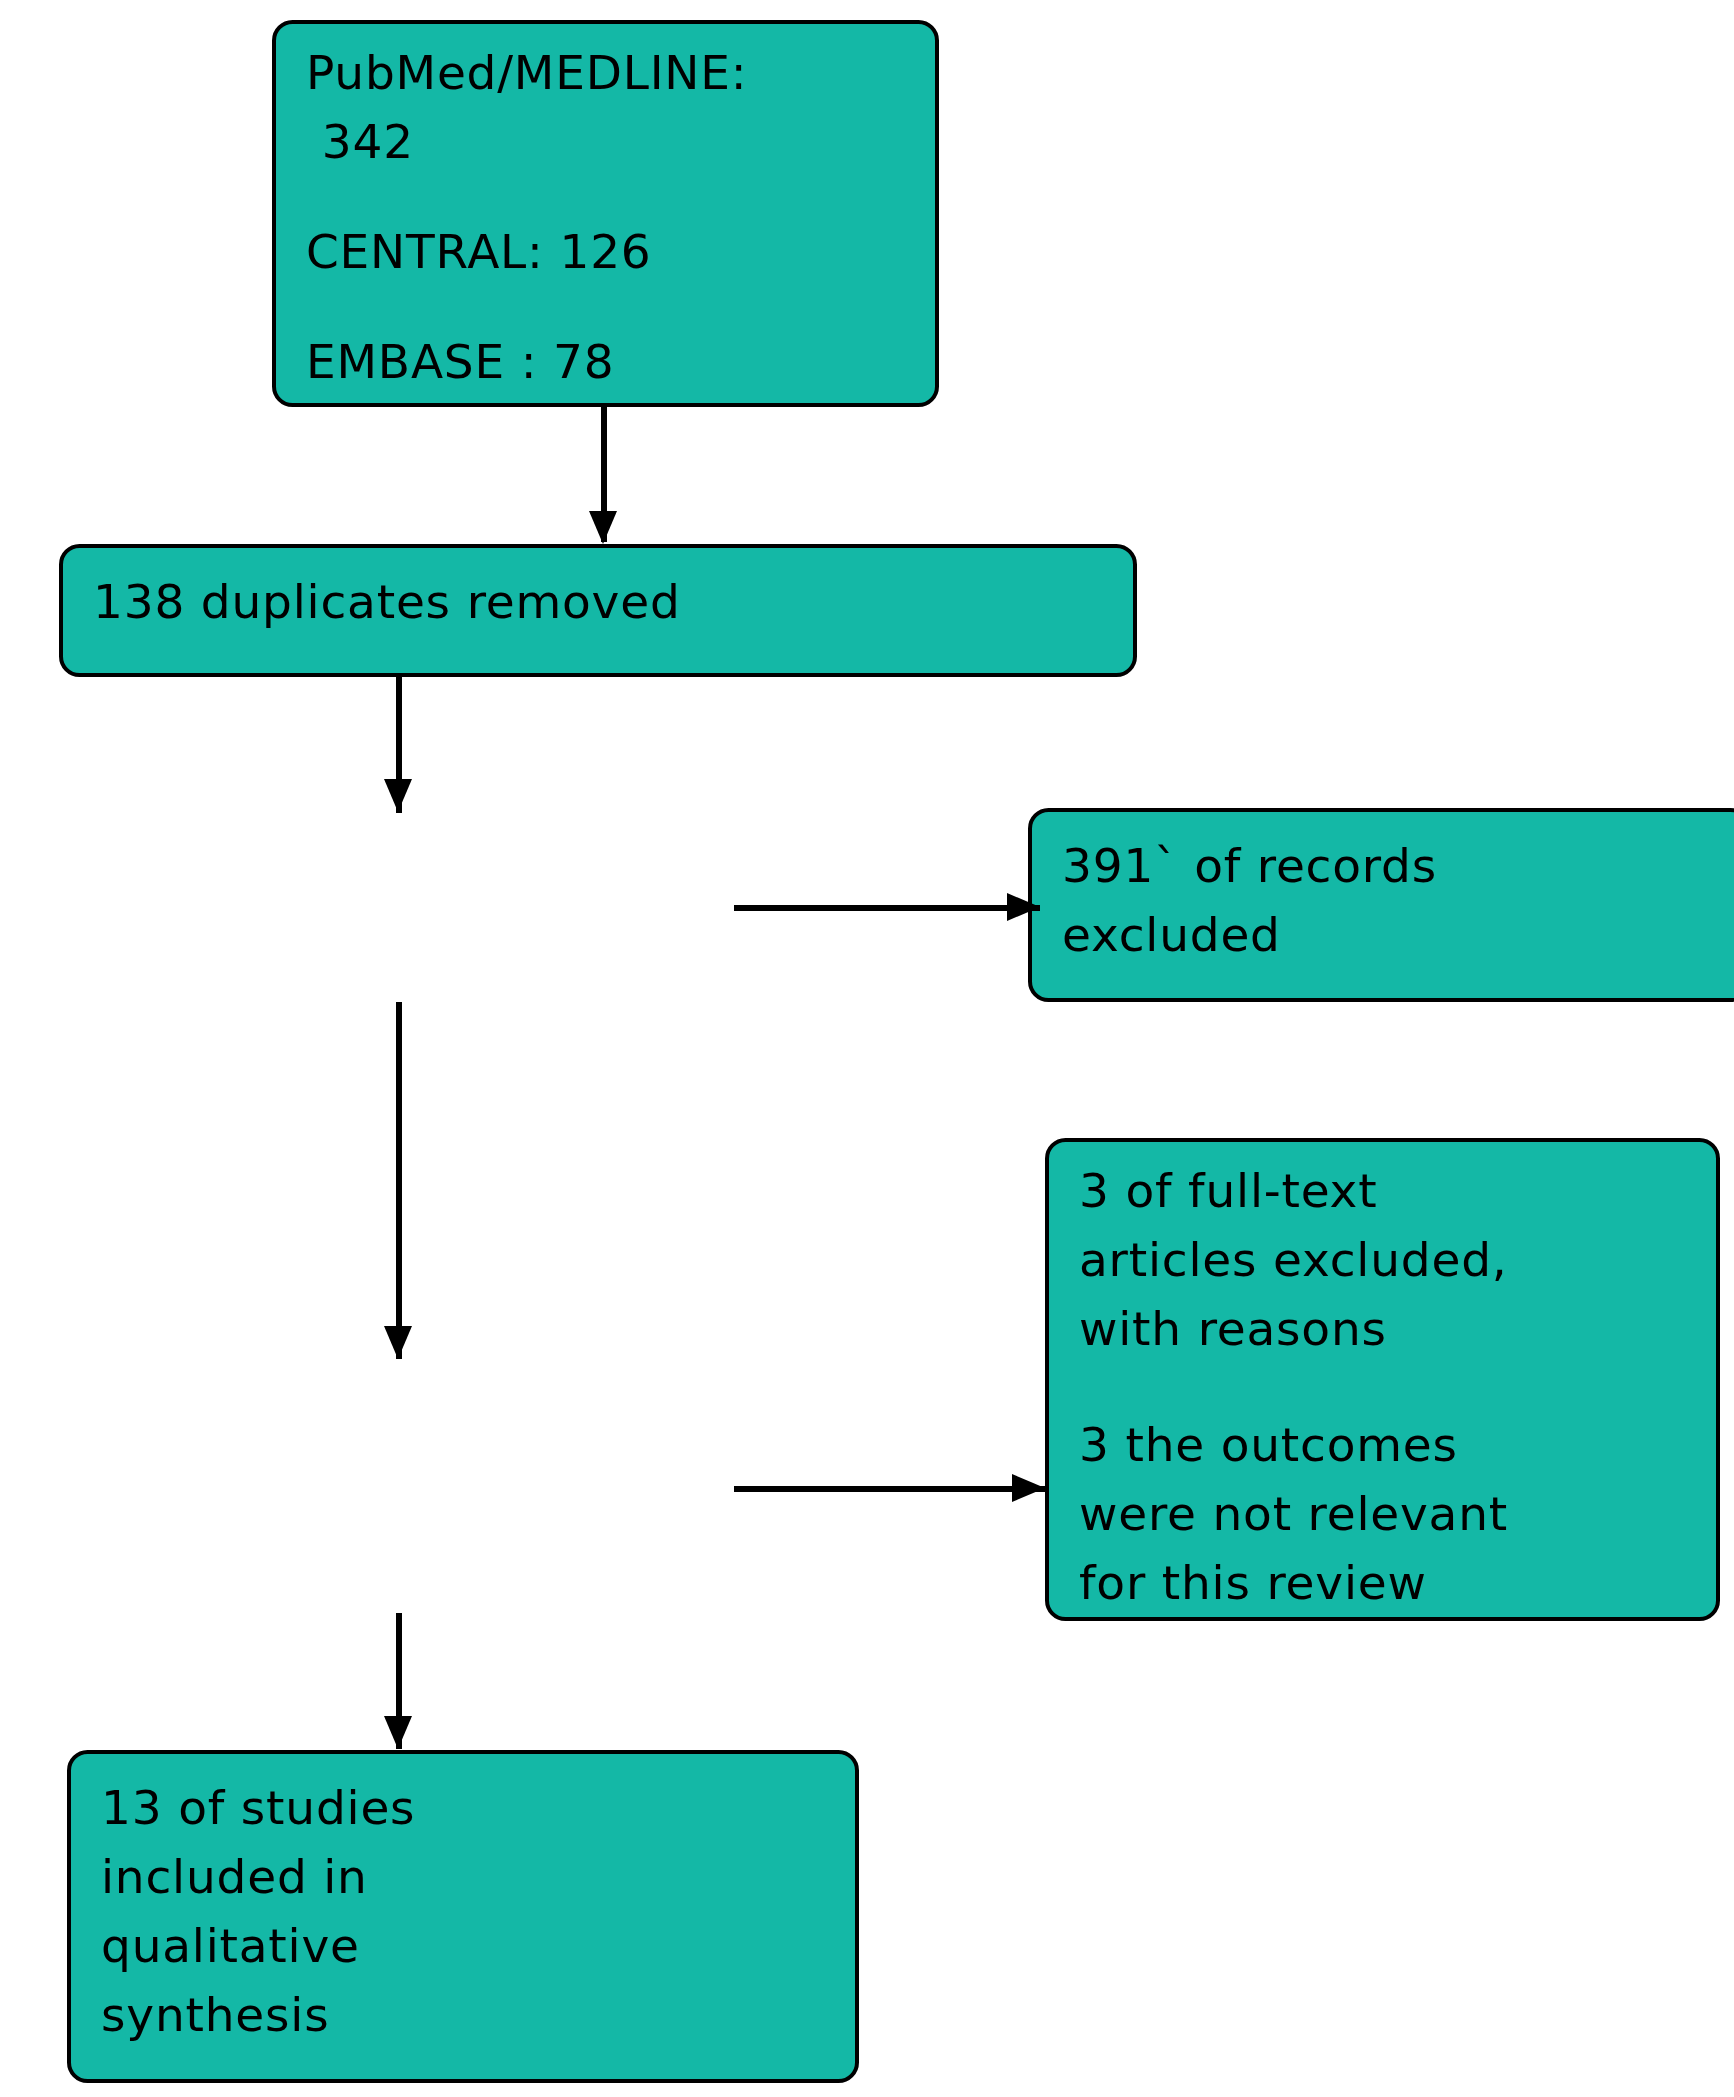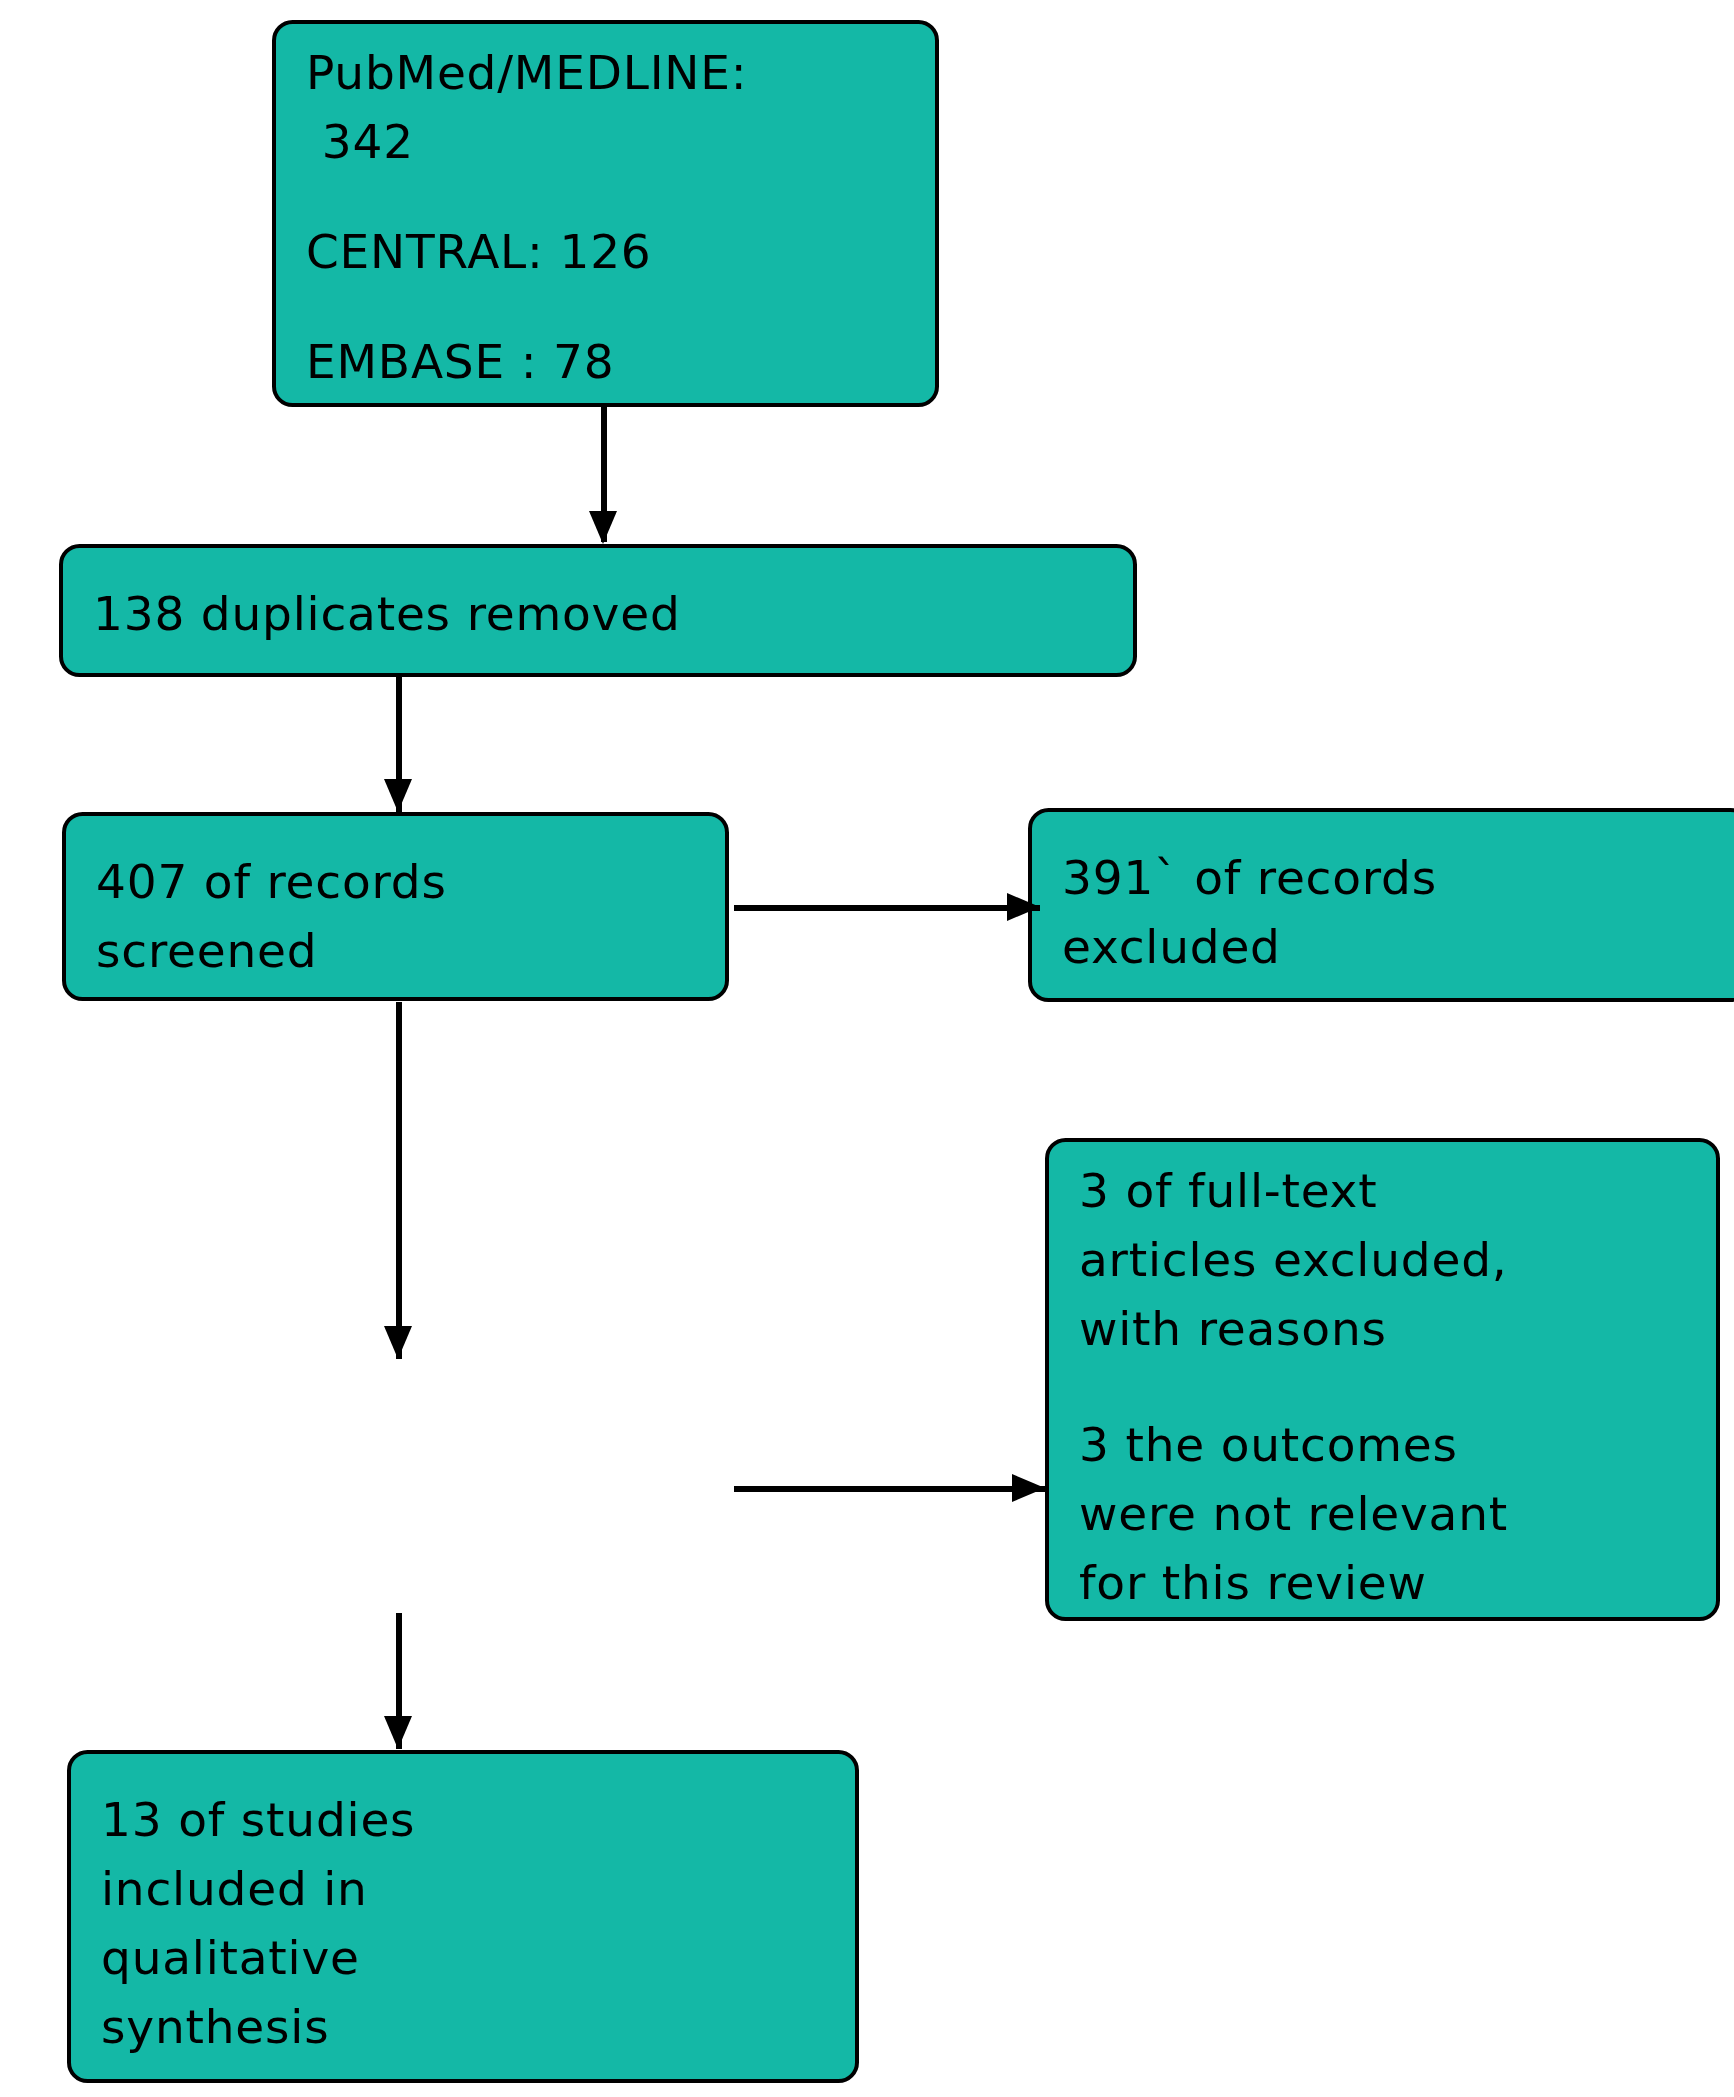--- a/index.html
+++ b/index.html
@@ -23,21 +23,21 @@
     border-radius: 20.5px;
     font-size: 47px;
     line-height: 69px;
     letter-spacing: 0.8px;
     padding: 19px 30px;
   }
   .para {
     margin: 0 0 35px 0;
     white-space: pre-wrap;
   }
-  .para:last-child { margin-bottom: 0; margin-top: 12px; }
+  .para:last-child { margin-bottom: 0; }
 
   
   .box-sources          { left: 272px;  top: 20px;   width: 667px; height: 387px; padding-top: 14px; }
   .box-sources .para    { margin-bottom: 41px; }
   .box-sources .para:last-child { margin-bottom: 0; }
   .box-duplicates       { left: 59px;   top: 544px;  width: 1078px; height: 133px; }
   .box-screened         { left: 62px;   top: 812px; width: 667px; height: 189px; }
   .box-rec-excluded     { left: 1028px; top: 808px; width: 723px; height: 194px; }
   .box-fulltext         { left: 63px;   top: 1359px; width: 667px; height: 254px; }
   .box-ft-excluded      { left: 1045px; top: 1138px; width: 675px; height: 483px; padding-top: 14px; }
@@ -73,24 +73,20 @@
     <p class="para">PubMed/MEDLINE:
  342</p>
     <p class="para">CENTRAL: 126</p>
     <p class="para">EMBASE : 78</p>
   </div>
 
   <div class="box box-duplicates">
     <p class="para">138 duplicates removed</p>
   </div>
 
-  <div class="box box-screened">
-    <p class="para">407 of records
-screened</p>
-  </div>
 
   <div class="box box-rec-excluded">
     <p class="para">391` of records
 excluded</p>
   </div>
 
 
   <div class="box box-ft-excluded">
     <p class="para">3 of full-text
 articles excluded,

